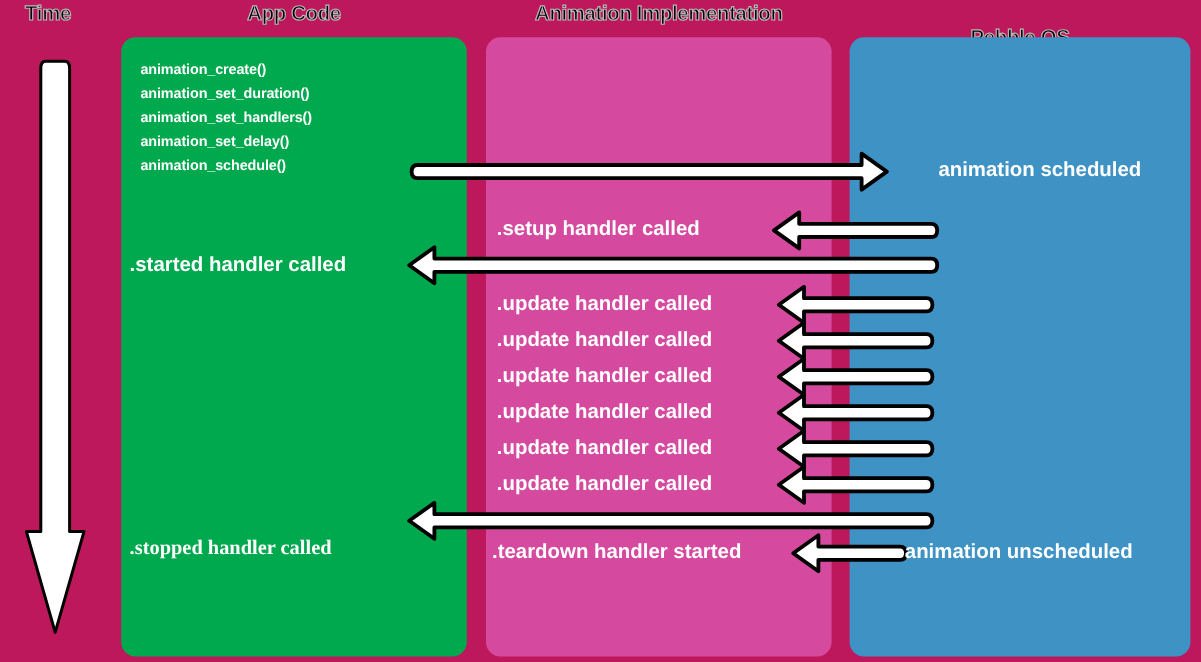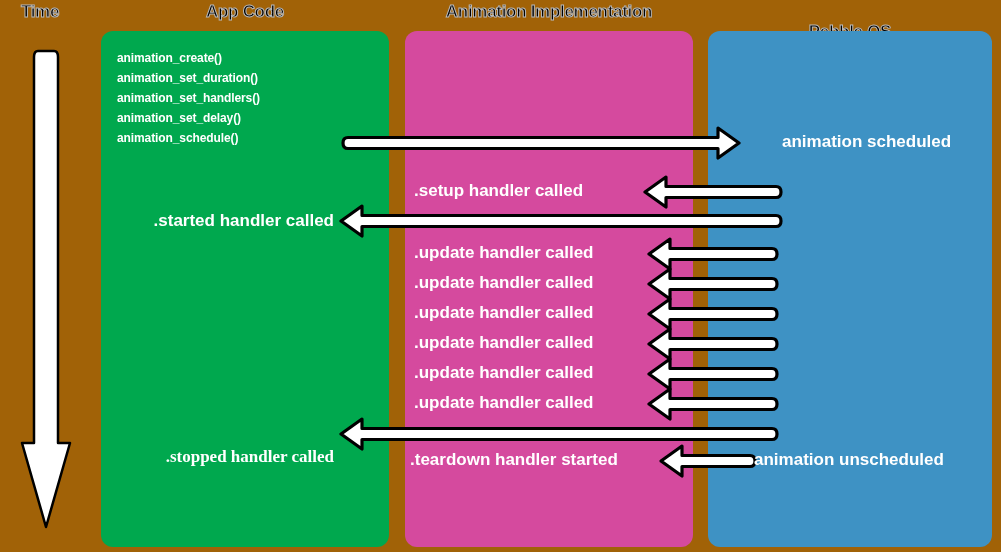--- a/index.html
+++ b/index.html
@@ -7,21 +7,21 @@
     padding: 0;
     background: #000000;
   }
   body {
     font-family: "Liberation Sans", sans-serif;
   }
   #stage {
     position: relative;
     width: 1001px;
     height: 552px;
-    background: #a16207;
+    background: #be185d;
     overflow: hidden;
   }
 
   
   .col-header {
     position: absolute;
     top: 0px;
     height: 24px;
     line-height: 24px;
     text-align: center;
@@ -61,21 +61,21 @@
     font-weight: bold;
     font-size: 17px;
     white-space: nowrap;
     line-height: 1;
   }
   .lbl-code {
     font-size: 12px;
     line-height: 20px;
     letter-spacing: -0.1px;
   }
-  .lbl-right { text-align: right; }
+  .lbl-right { text-align: left; }
 
   
   #arrows {
     position: absolute;
     left: 0; top: 0;
     width: 1001px;
     height: 552px;
     pointer-events: none;
   }
   .code-line { display: block; }

